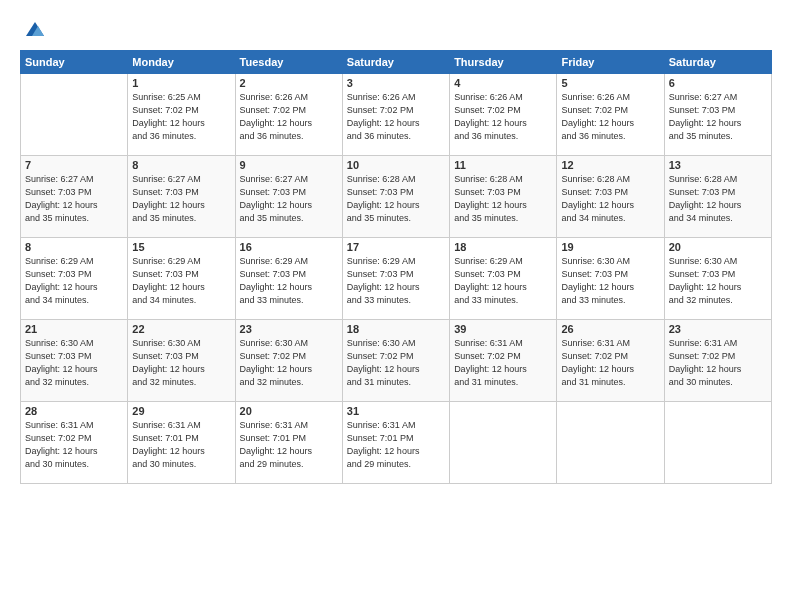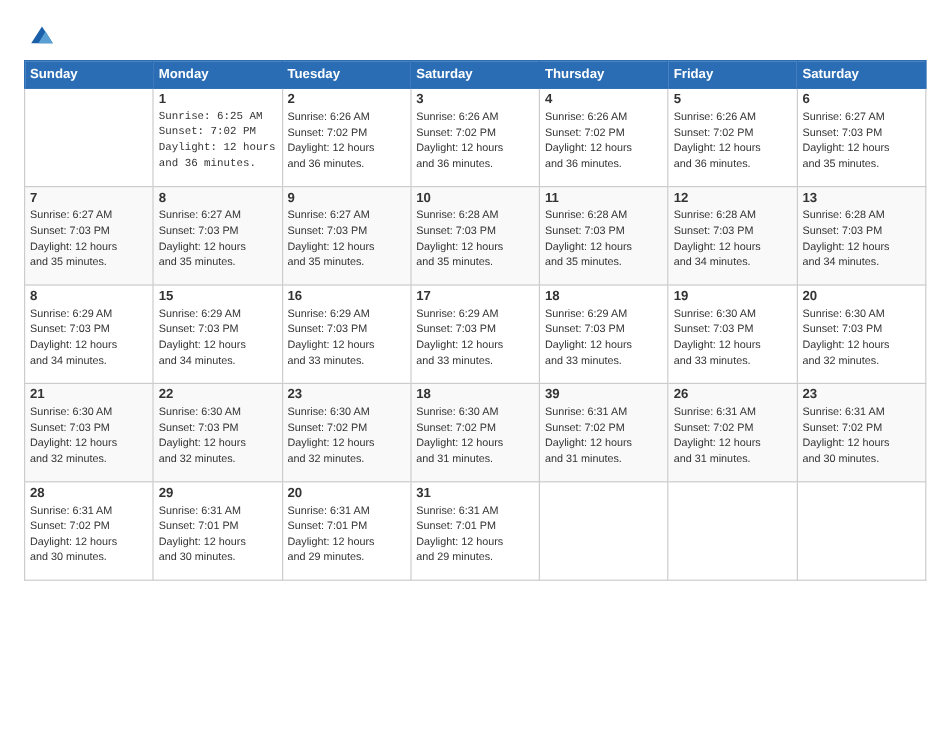--- a/index.html
+++ b/index.html
@@ -129,21 +129,21 @@
           <th>Thursday</th>
           <th>Friday</th>
           <th>Saturday</th>
         </tr>
     </thead>
     <tbody id="calendar-body">
     <tr>
           <td class="empty-cell"></td>
           <td>
             <span class="day-num">1</span>
-            <div class="day-info" style="white-space: pre-line; font-family: Liberation Mono, monospace;">Sunrise: 6:25 AM
+            <div class="day-info" style="white-space: pre-line;">Sunrise: 6:25 AM
 Sunset: 7:02 PM
 Daylight: 12 hours
 and 36 minutes.</div>
           </td>
           <td>
             <span class="day-num">2</span>
             <div class="day-info" style="white-space: pre-line;">Sunrise: 6:26 AM
 Sunset: 7:02 PM
 Daylight: 12 hours
 and 36 minutes.</div>

